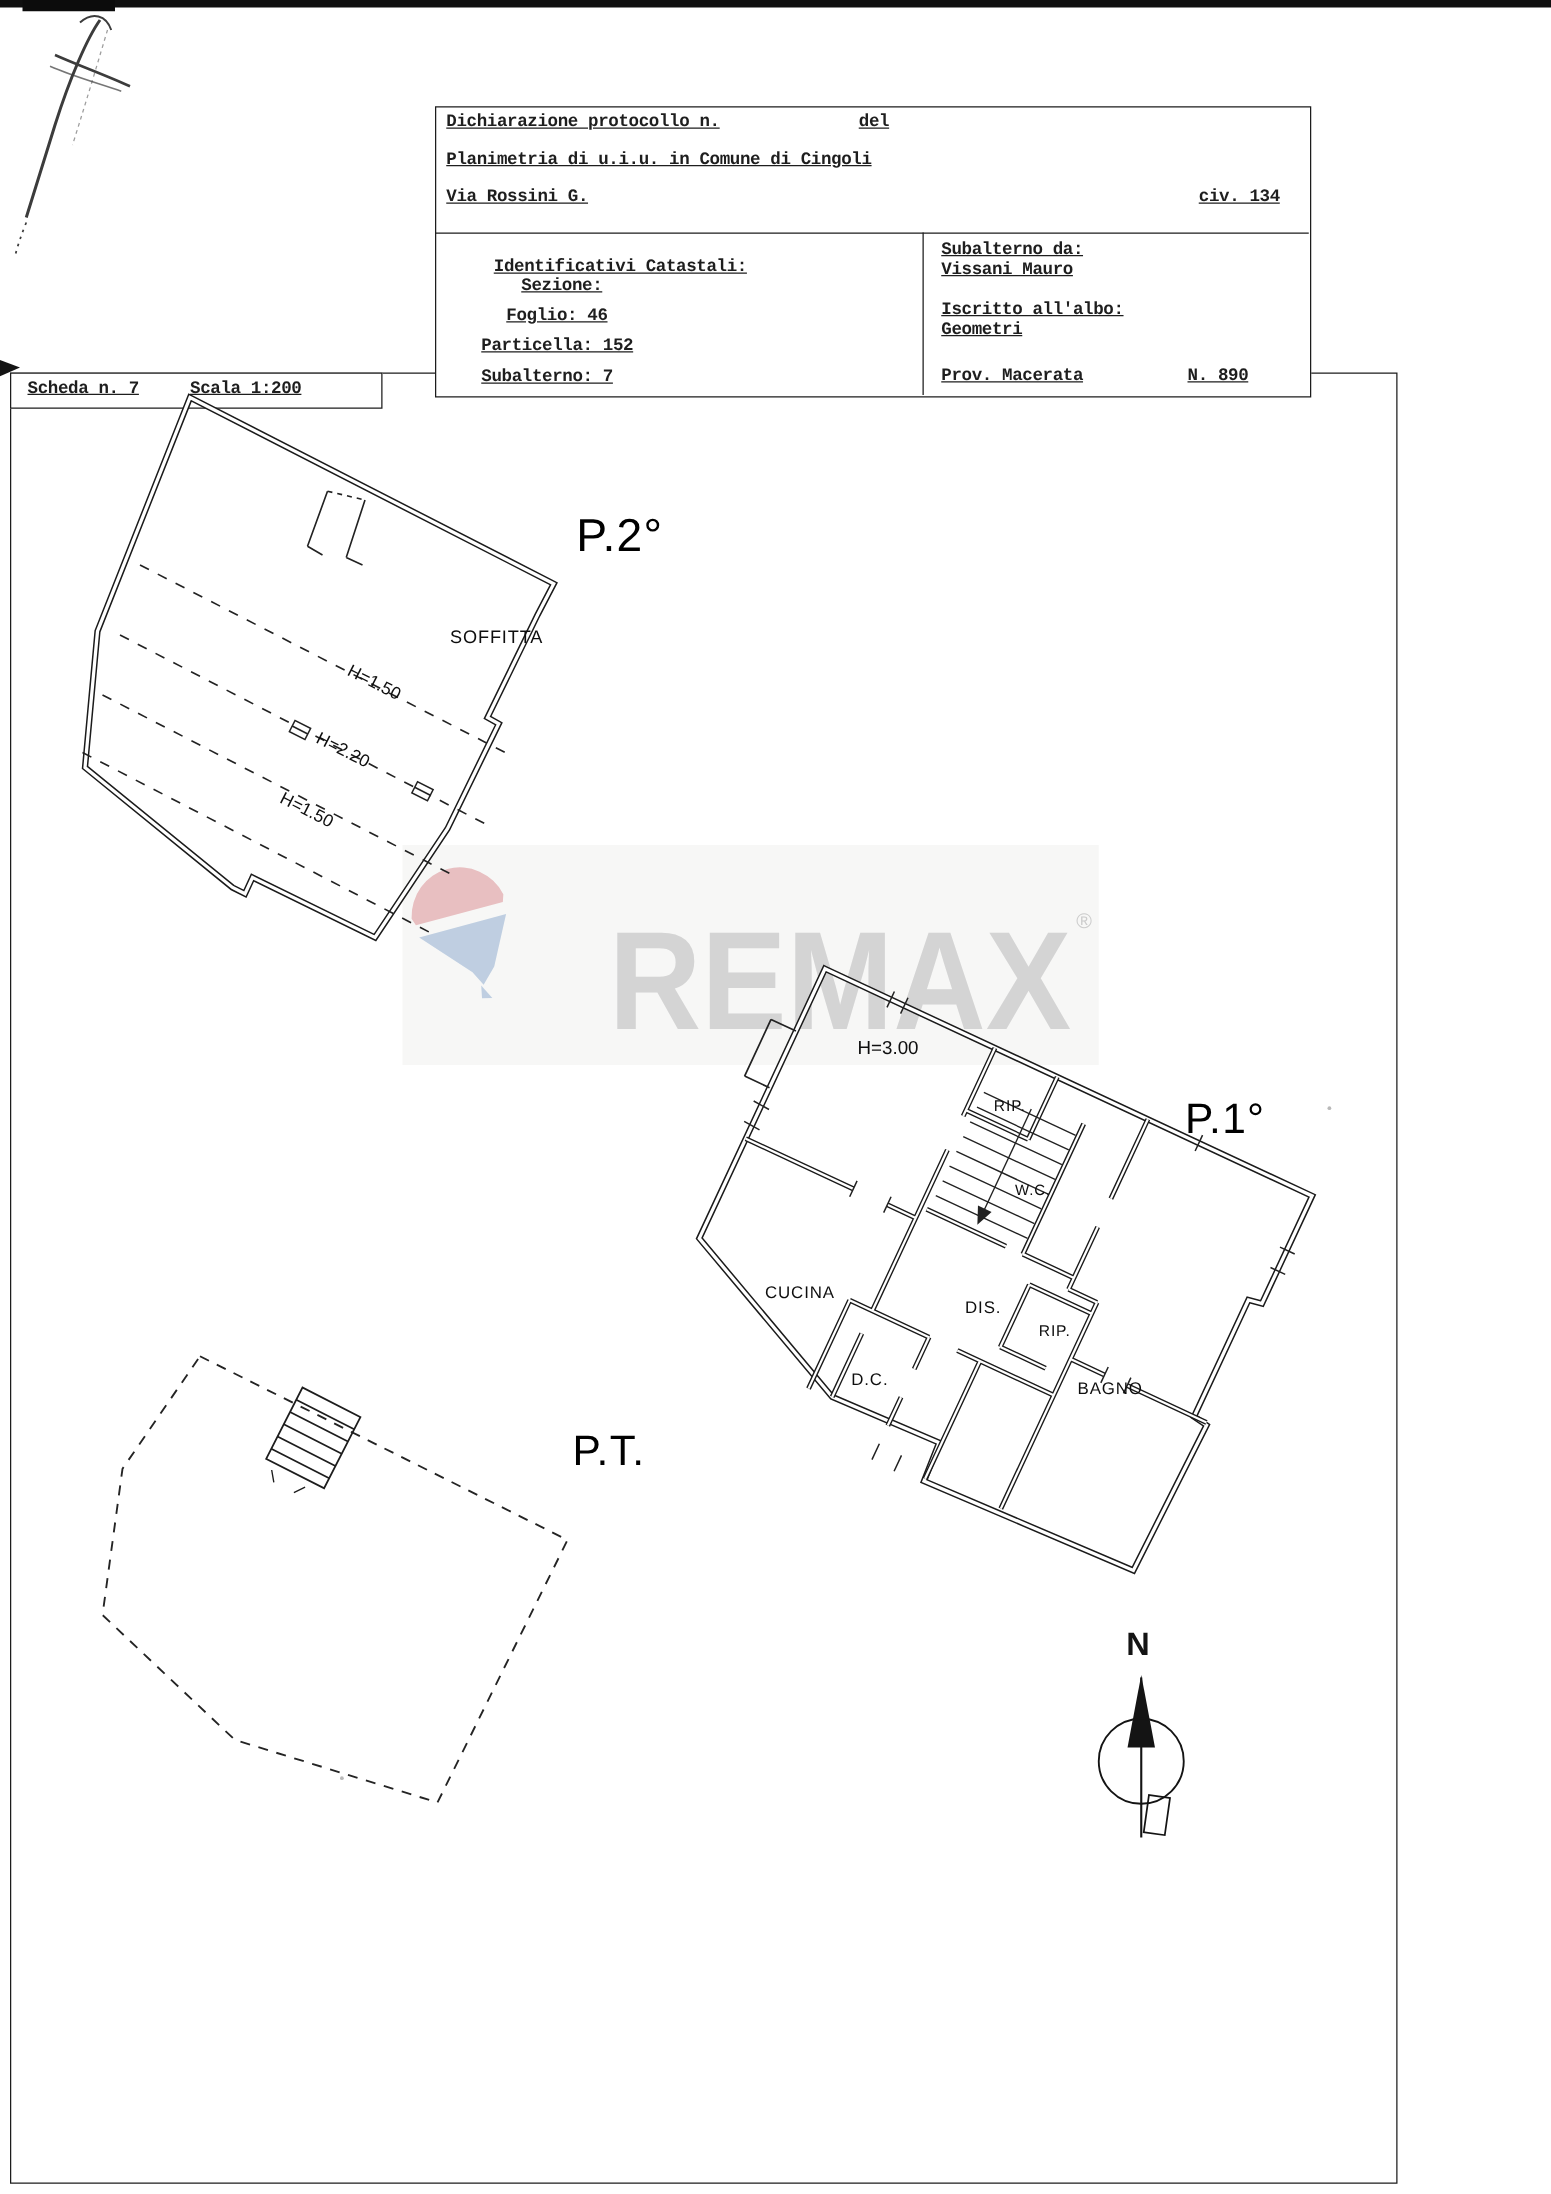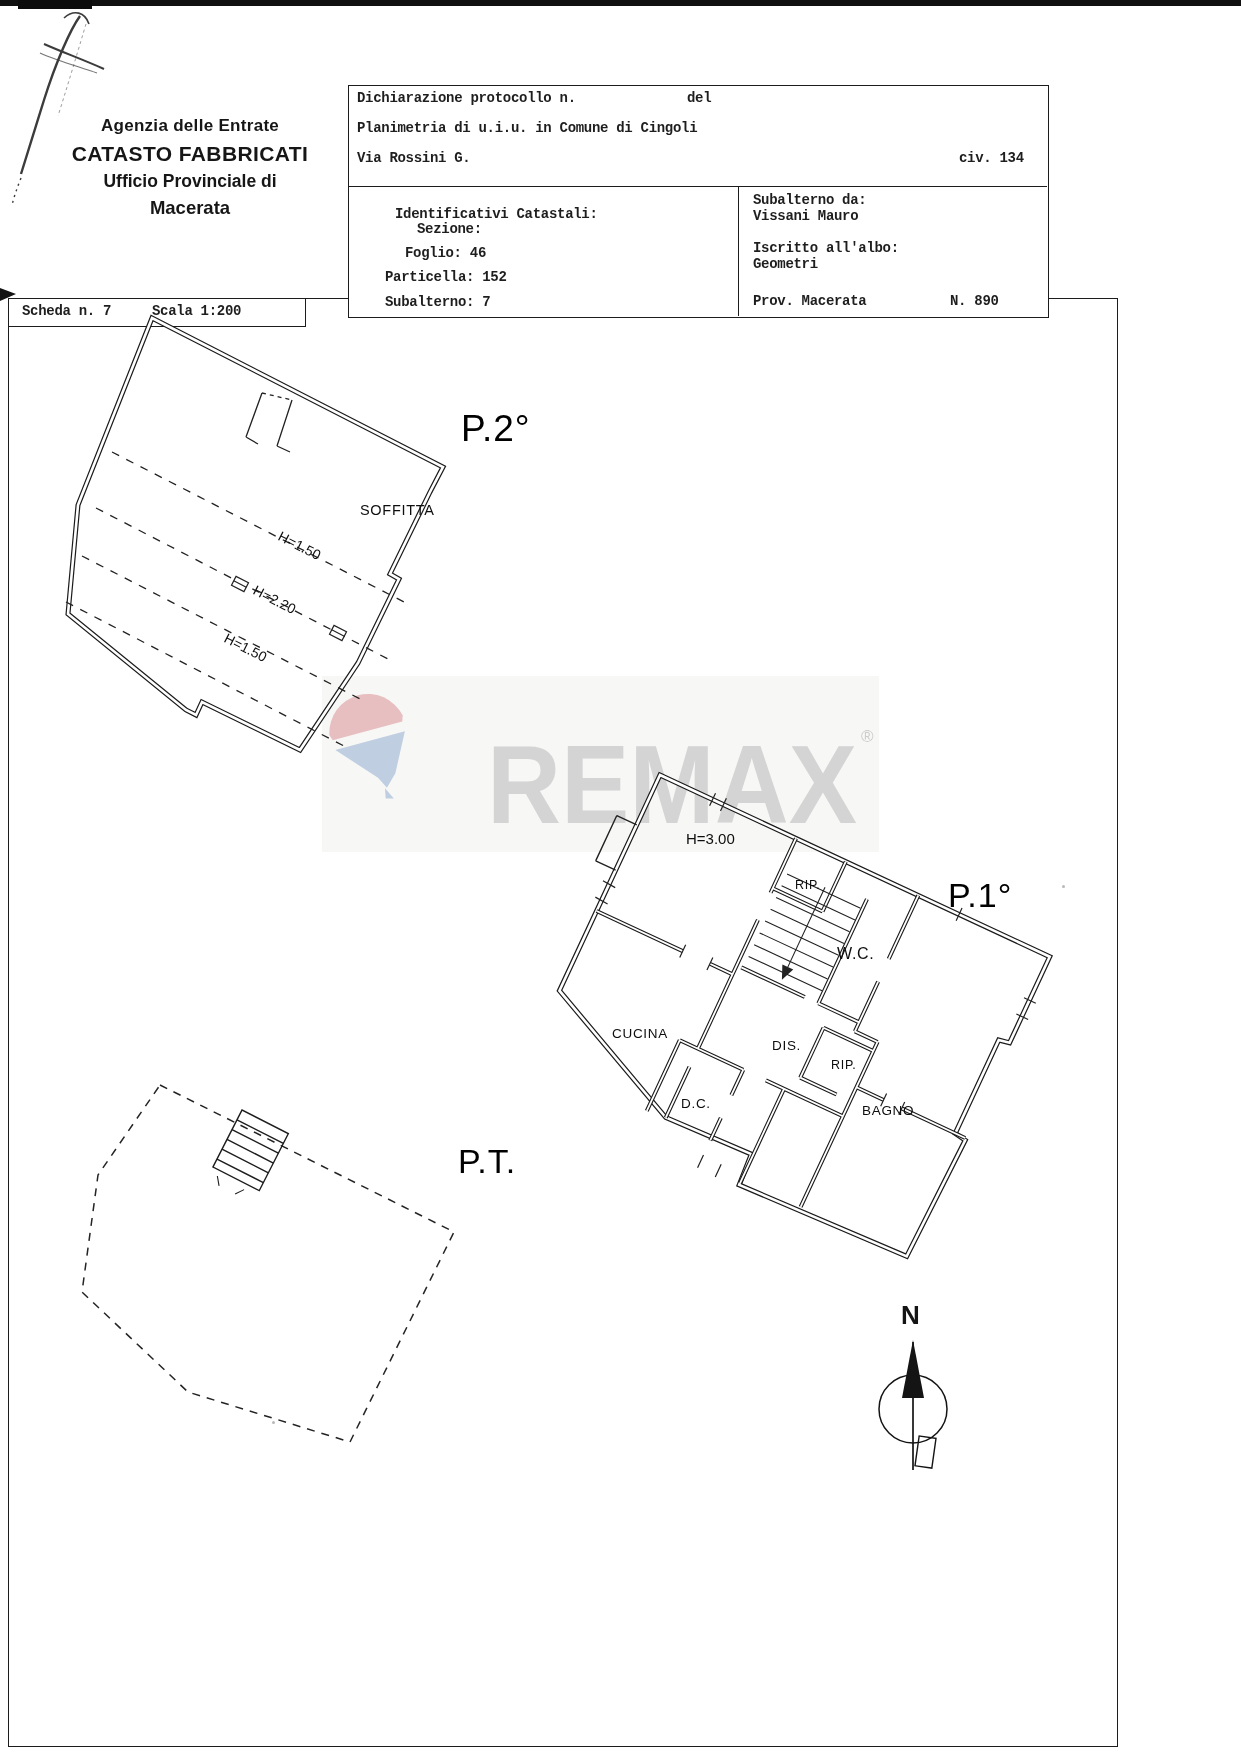--- a/index.html
+++ b/index.html
@@ -6,21 +6,21 @@
   .page{position:relative;width:1241px;height:1755px;background:#ffffff;overflow:hidden;
         font-family:"Liberation Sans",sans-serif;}
   .topbar{position:absolute;left:0;top:0;width:1241px;height:6px;background:#101010;}
   .topbar2{position:absolute;left:18px;top:0;width:74px;height:9px;background:#0c0c0c;}
   .frame{position:absolute;left:8px;top:298px;width:1108px;height:1447px;border:1.6px solid #1c1c1c;}
   .schedabox{position:absolute;left:8px;top:298px;width:296px;height:27px;border:1.6px solid #1c1c1c;background:#fff;}
   .table{position:absolute;left:348px;top:85px;width:699px;height:231px;border:1.6px solid #1c1c1c;background:#fff;}
   .table-hline{position:absolute;left:348px;top:186px;width:699px;height:0;border-top:1.4px solid #1c1c1c;}
   .table-vline{position:absolute;left:738px;top:186px;width:0;height:130px;border-left:1.4px solid #1c1c1c;}
   .mono{position:absolute;font:700 14px "Liberation Mono",monospace;color:#1e1e1e;
-        white-space:nowrap;letter-spacing:-0.3px;z-index:6;}
+        white-space:nowrap;letter-spacing:-0.3px;z-index:6;text-decoration:underline;}
   .agency{position:absolute;left:30px;top:116px;width:320px;text-align:center;color:#161616;z-index:6;}
   .agency .l1{font:700 17px "Liberation Sans",sans-serif;letter-spacing:.3px;}
   .agency .l2{font:700 21px "Liberation Sans",sans-serif;letter-spacing:.4px;margin-top:6px;}
   .agency .l3{font:700 17.5px "Liberation Sans",sans-serif;margin-top:5px;}
   .agency .l4{font:700 18.5px "Liberation Sans",sans-serif;margin-top:5px;}
   .wmbox{position:absolute;left:322px;top:676px;width:557px;height:176px;background:#f7f7f6;z-index:1;}
   .rlabel{position:absolute;font:400 13.5px "Liberation Sans",sans-serif;color:#0e0e0e;
           letter-spacing:.7px;white-space:nowrap;z-index:7;}
   .hlabel{position:absolute;font:400 14px "Liberation Sans",sans-serif;color:#0e0e0e;
           white-space:nowrap;z-index:7;}
@@ -46,26 +46,20 @@
   <svg class="wmsvg" width="1241" height="1755">
     <g transform="translate(367,729) rotate(-15)" opacity="0.55">
       <path d="M -38,-4 A 39,40 0 0 1 38,-4 L 36,2 L -36,2 Z" fill="#dc9296"></path>
       <path d="M -36,12 L 36,12 L 16,50 L 4,62 L -2,50 Z" fill="#92aed0"></path>
       <path d="M 2,62 L 8,74 L 0,72 Z" fill="#92aed0"></path>
     </g>
     <text x="487" y="823" font-family="Liberation Sans, sans-serif" font-weight="bold" font-size="112" fill="#d4d4d4" textLength="370" lengthAdjust="spacingAndGlyphs">REMAX</text>
     <text x="861" y="742" font-family="Liberation Sans, sans-serif" font-size="17" fill="#cccccc">®</text>
   </svg>
 
-  <div class="agency">
-    <div class="l1">Agenzia delle Entrate</div>
-    <div class="l2">CATASTO FABBRICATI</div>
-    <div class="l3">Ufficio Provinciale di</div>
-    <div class="l4">Macerata</div>
-  </div>
 
   <div class="frame"></div>
   <div class="schedabox"></div>
   <div class="mono" style="left:22px;top:303px">Scheda n. 7</div>
   <div class="mono" style="left:152px;top:303px">Scala 1:200</div>
 
   <div class="table"></div>
   <div class="table-hline"></div>
   <div class="table-vline"></div>
   <div class="mono" style="left:357px;top:90px">Dichiarazione protocollo n.</div>
@@ -196,20 +190,20 @@
   <div class="ptitle" style="left:458px;top:1142px;font-size:34px">P.T.</div>
   <div class="nlabel" style="left:901px;top:1300px">N</div>
 
   <div class="rlabel" style="left:360px;top:502px;font-size:14.5px">SOFFITTA</div>
   <div class="hlabel rot27" style="left:283px;top:528px">H=1.50</div>
   <div class="hlabel rot27" style="left:258px;top:582px">H=2.20</div>
   <div class="hlabel rot27" style="left:229px;top:630px">H=1.50</div>
 
   <div class="hlabel" style="left:686px;top:830px;font-size:15px">H=3.00</div>
   <div class="rlabel" style="left:795px;top:878px;font-size:12.5px">RIP.</div>
-  <div class="rlabel" style="left:837px;top:945px;font-size:16px">W.C.</div>
+  <div class="rlabel" style="left:812px;top:945px;font-size:12px">W.C.</div>
   <div class="rlabel" style="left:612px;top:1026px">CUCINA</div>
   <div class="rlabel" style="left:772px;top:1038px">DIS.</div>
   <div class="rlabel" style="left:831px;top:1058px;font-size:12.5px">RIP.</div>
   <div class="rlabel" style="left:681px;top:1096px">D.C.</div>
   <div class="rlabel" style="left:862px;top:1103px">BAGNO</div>
 
 </div>
 
 </body></html>

